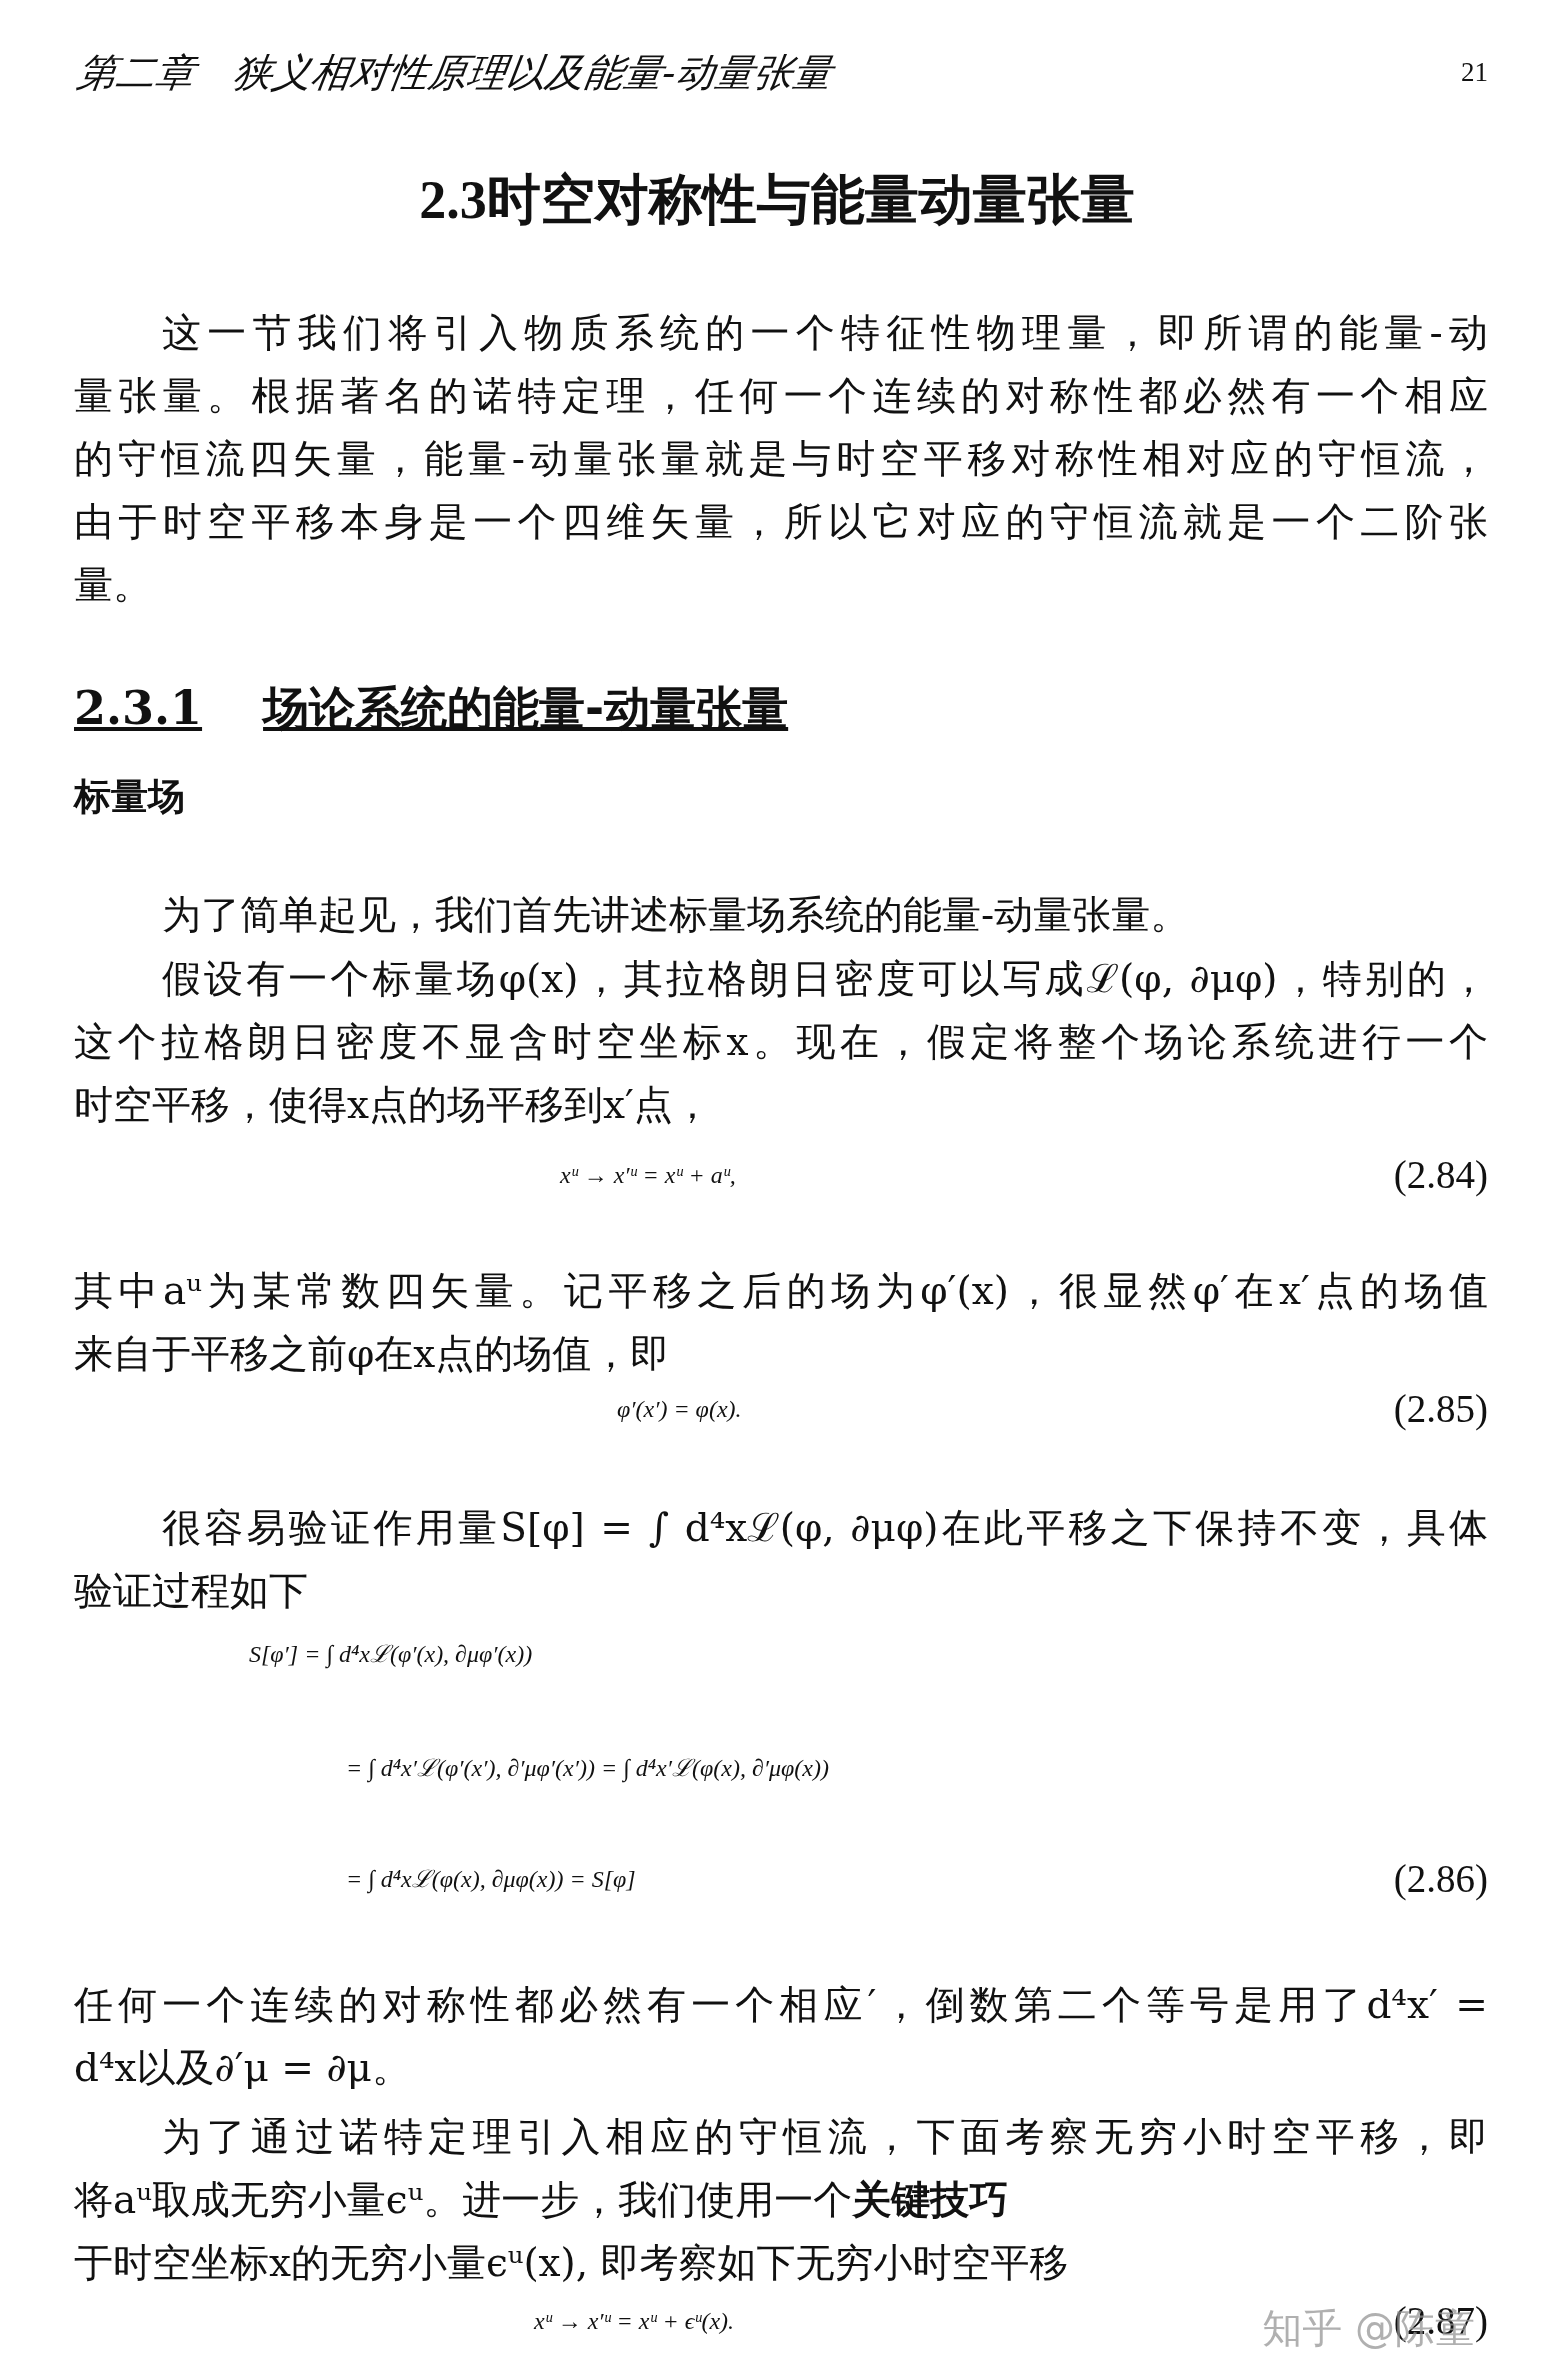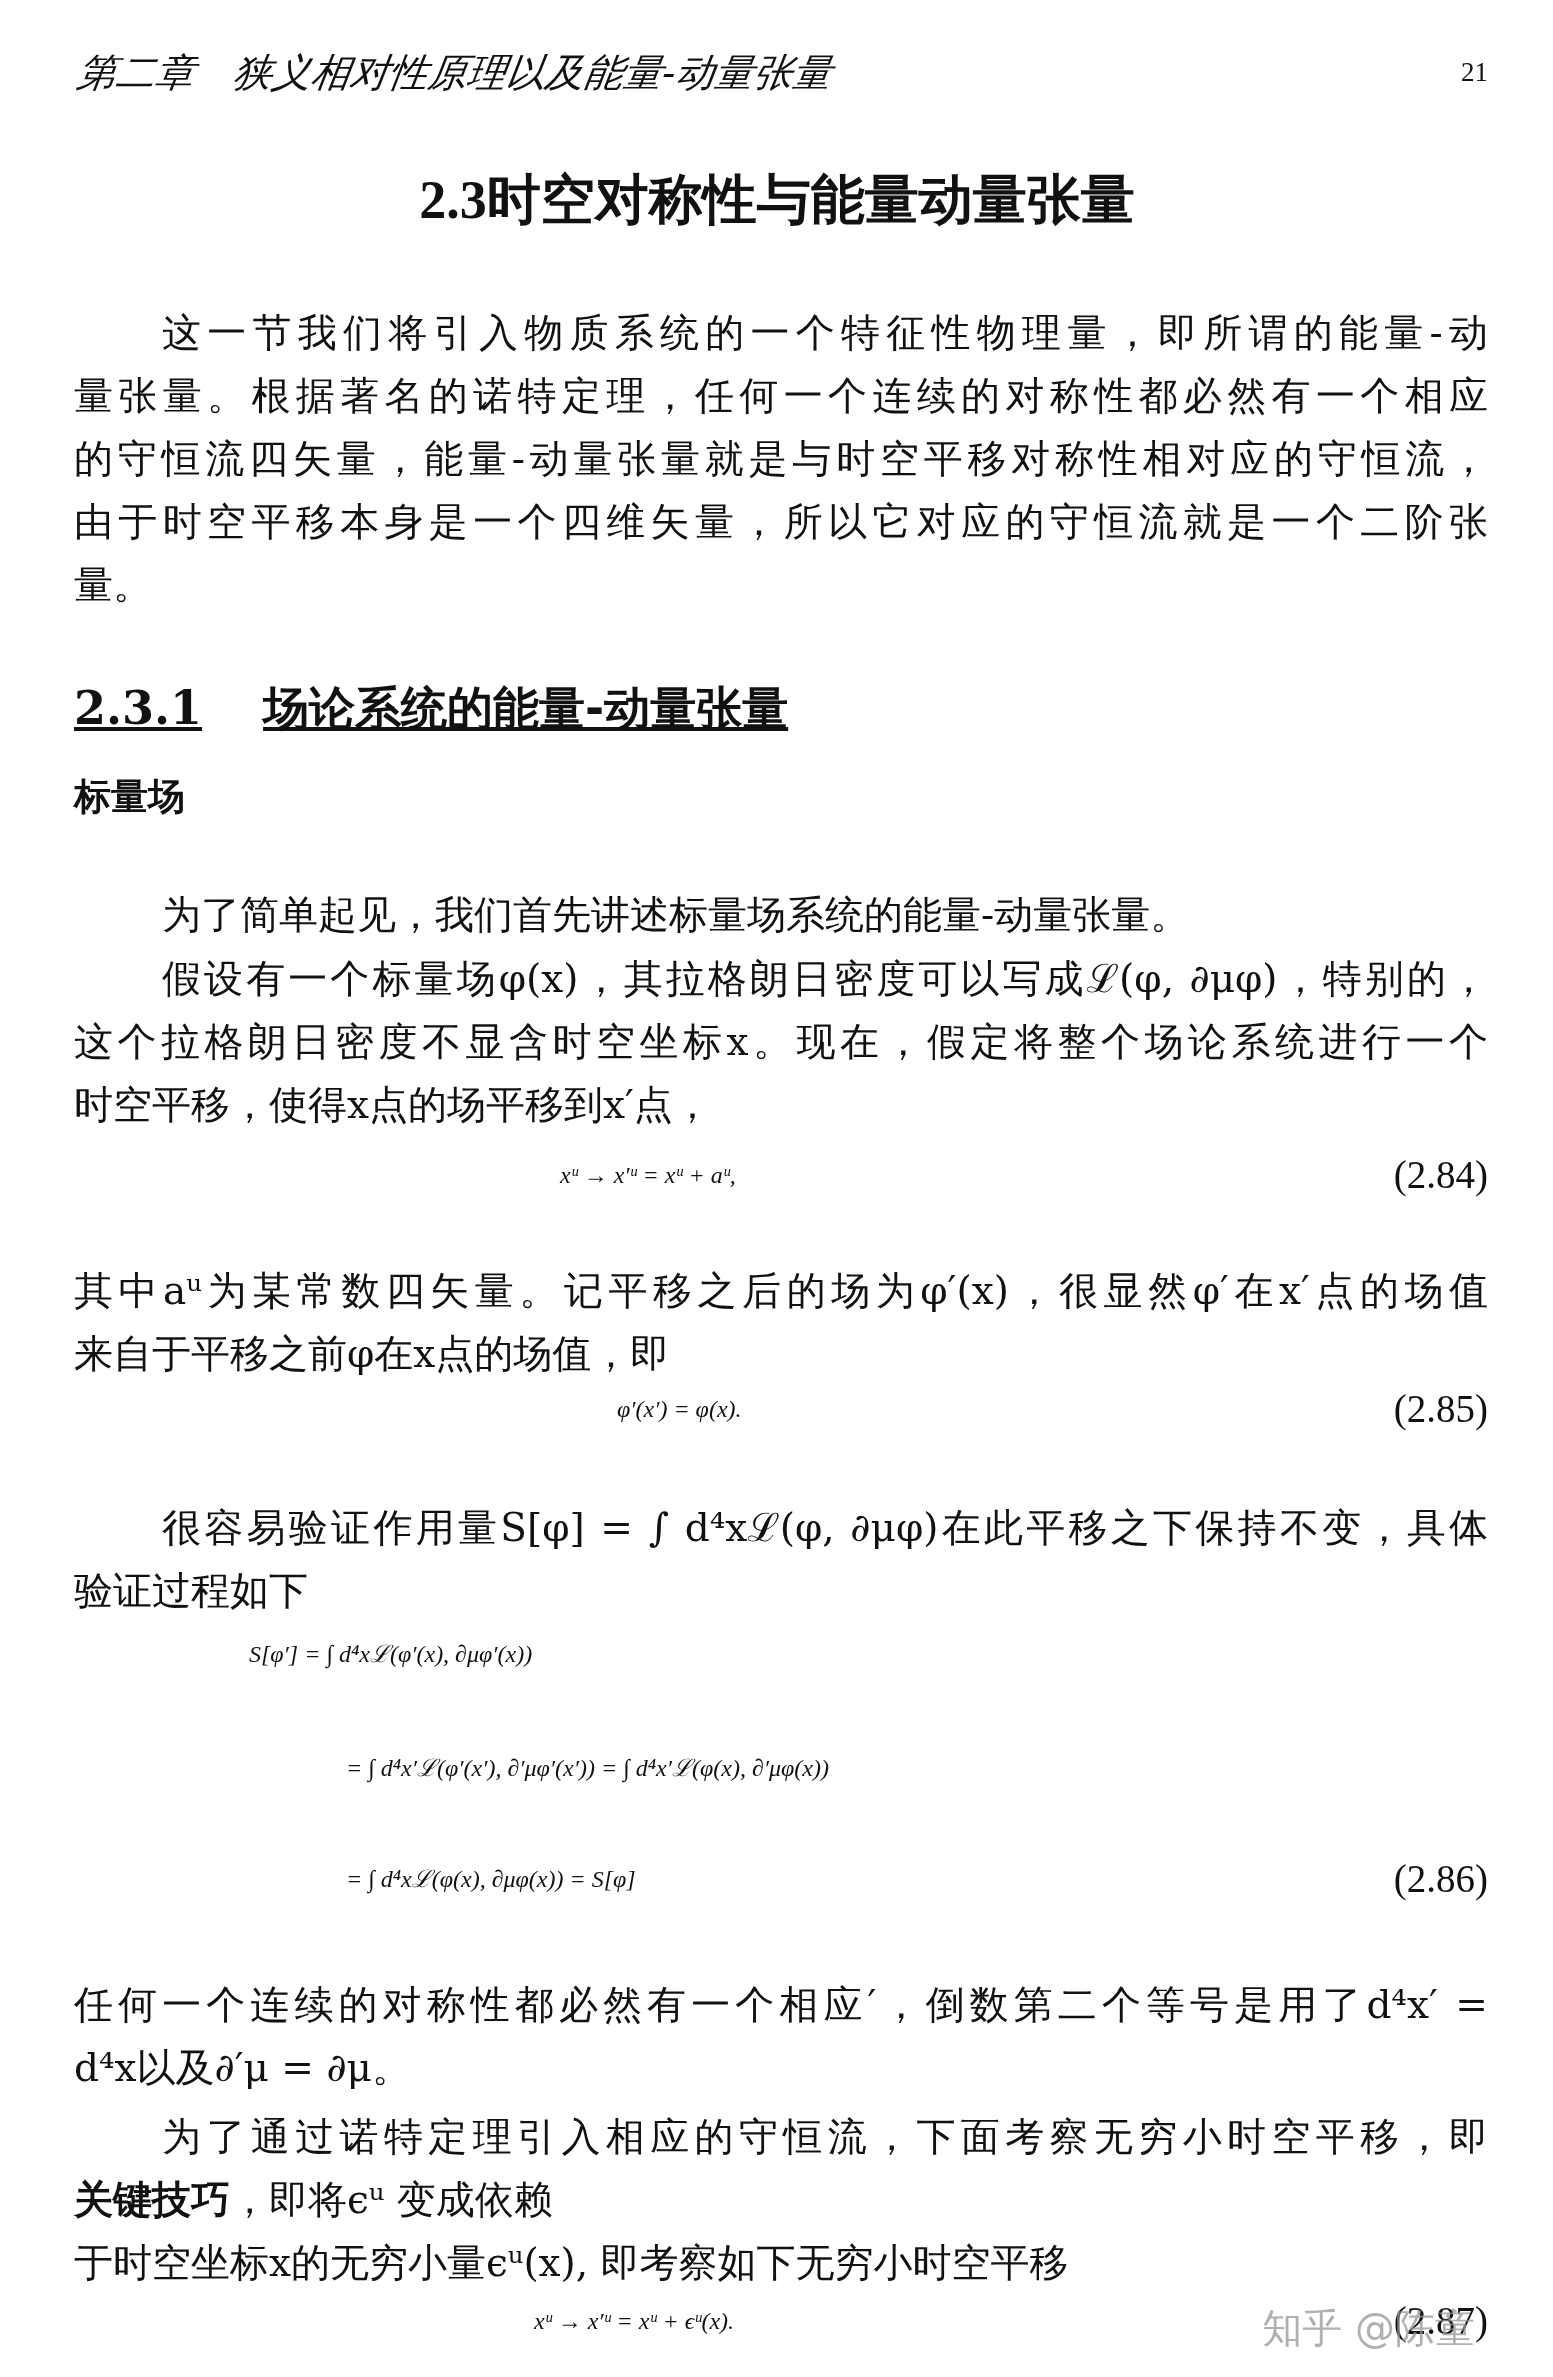--- a/index.html
+++ b/index.html
@@ -91,22 +91,22 @@
 <div class="abs eq math" style="left:346px; top:1740px">= ∫ d⁴x′ℒ(φ′(x′), ∂′μφ′(x′)) = ∫ d⁴x′ℒ(φ(x), ∂′μφ(x))</div>
 <div class="abs eq math" style="left:346px; top:1851px">= ∫ d⁴xℒ(φ(x), ∂μφ(x)) = S[φ]</div>
 <div class="abs eq-num" style="top:1851px">(2.86)</div>
 
 <div class="abs line" style="top:1950px">任何一个连续的对称性都必然有一个相应′，倒数第二个等号是用了d⁴x′ =</div>
 <div class="abs line last" style="top:2013px">d⁴x以及∂′μ = ∂μ。</div>
 
 <div class="abs line indent" style="top:2082px">为了通过诺特定理引入相应的守恒流，下面考察无穷小时空平移，即</div>
 <div class="abs line" style="top:2145px; text-align-last:left; display:flex; justify-content:space-between;">
   <span style="flex:1; display:flex;">
+    <span>将aᵘ取成无穷小量ϵᵘ。进一步，我们使用一个</span>
       <span class="bold">关键技巧</span>
-      <span>，即将ϵᵘ 变成依赖</span>
   </span>
 </div>
 <div class="abs line last" style="top:2208px">于时空坐标x的无穷小量ϵᵘ(x), 即考察如下无穷小时空平移</div>
 
 <div class="abs eq math" style="left:534px; top:2293px">xᵘ → x′ᵘ = xᵘ + ϵᵘ(x).</div>
 <div class="abs eq-num" style="top:2293px">(2.87)</div>
 
 <div class="abs watermark">知乎 @陈童</div>
 
 

